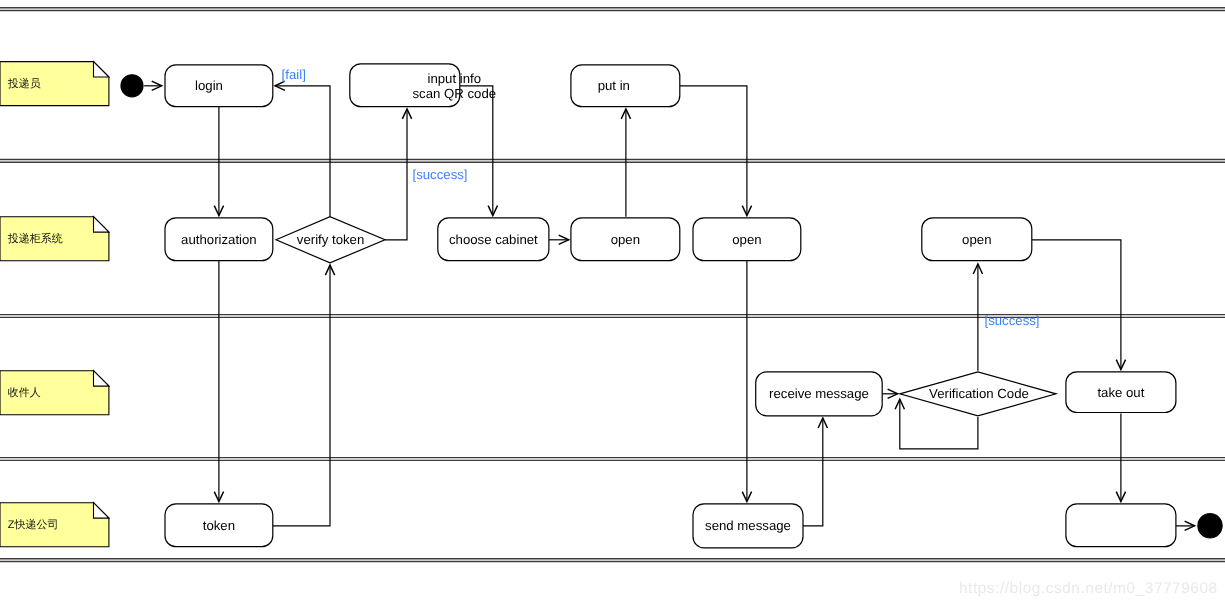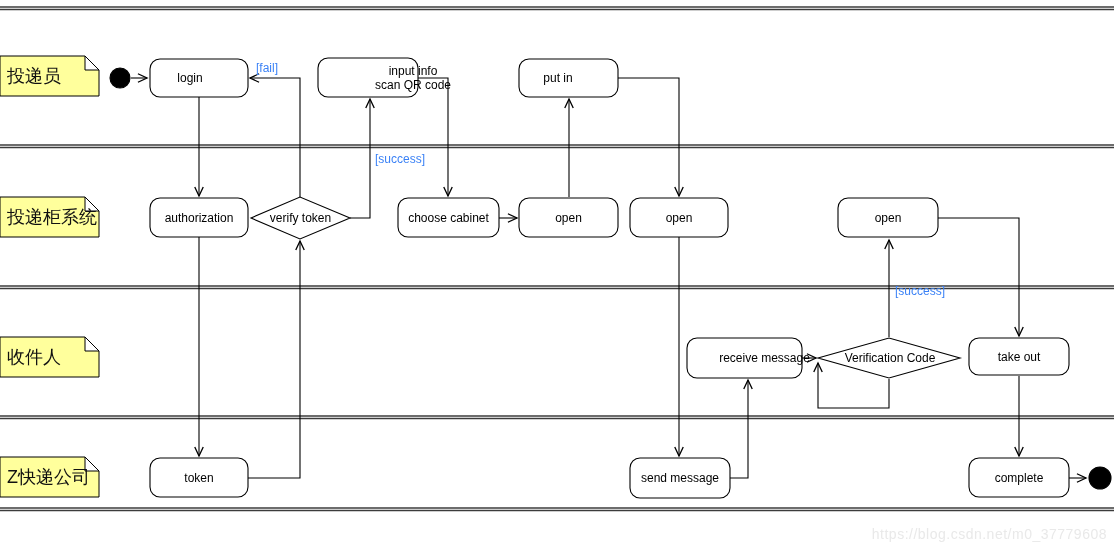--- a/index.html
+++ b/index.html
@@ -6,21 +6,21 @@
   body{font-family:"Liberation Sans", sans-serif;}
   #canvas{position:relative;width:1114px;height:553px;background:#ffffff;overflow:hidden;}
   #wires{position:absolute;left:0;top:0;}
   .nlabel{
     position:absolute;display:flex;align-items:center;justify-content:center;
     font-size:12px;color:#000;text-align:center;line-height:14px;pointer-events:none;
   }
   .nlabel.multi{flex-direction:column;}
   .lane-label{
     position:absolute;display:flex;align-items:center;justify-content:flex-start;
-    padding-left:7px;font-size:18px;color:#111;pointer-events:none;
+    padding-left:7px;font-size:10px;color:#111;pointer-events:none;
   }
   .guard{
     position:absolute;font-size:12px;color:#3b82f6;white-space:nowrap;pointer-events:none;
   }
   .watermark{
     position:absolute;left:855px;top:526px;width:252px;text-align:right;
     font-size:14px;letter-spacing:0.5px;pointer-events:none;
   }
 </style>
 </head>
@@ -111,25 +111,24 @@
     <div>input info</div>
     <div>scan QR code</div>
   </div>
   <div class="nlabel" style="left:519px;top:59px;width:78px;height:38px;">put in</div>
   <div class="nlabel" style="left:150px;top:198px;width:98px;height:39px;">authorization</div>
   <div class="nlabel" style="left:254px;top:197px;width:93px;height:42px;">verify token</div>
   <div class="nlabel" style="left:398px;top:198px;width:101px;height:39px;">choose cabinet</div>
   <div class="nlabel" style="left:519px;top:198px;width:99px;height:39px;">open</div>
   <div class="nlabel" style="left:630px;top:198px;width:98px;height:39px;">open</div>
   <div class="nlabel" style="left:838px;top:198px;width:100px;height:39px;">open</div>
-  <div class="nlabel" style="left:687px;top:338px;width:115px;height:40px;padding-left:20px;">receive message</div>
+  <div class="nlabel" style="left:687px;top:338px;width:115px;height:40px;">receive message</div>
   <div class="nlabel" style="left:820px;top:338px;width:140px;height:40px;">Verification Code</div>
   <div class="nlabel" style="left:969px;top:338px;width:100px;height:37px;">take out</div>
   <div class="nlabel" style="left:150px;top:458px;width:98px;height:39px;">token</div>
   <div class="nlabel" style="left:630px;top:458px;width:100px;height:40px;">send message</div>
-  <div class="nlabel" style="left:969px;top:458px;width:100px;height:39px;">complete</div>
 
   <div class="guard" style="left:256px;top:61px;">[fail]</div>
   <div class="guard" style="left:375px;top:152px;">[success]</div>
   <div class="guard" style="left:895px;top:284px;">[success]</div>
 
   <div class="watermark" style="color:#e9e9e9;">https://blog.csdn.net/m0_37779608</div>
 </div>
 
 </body></html>

